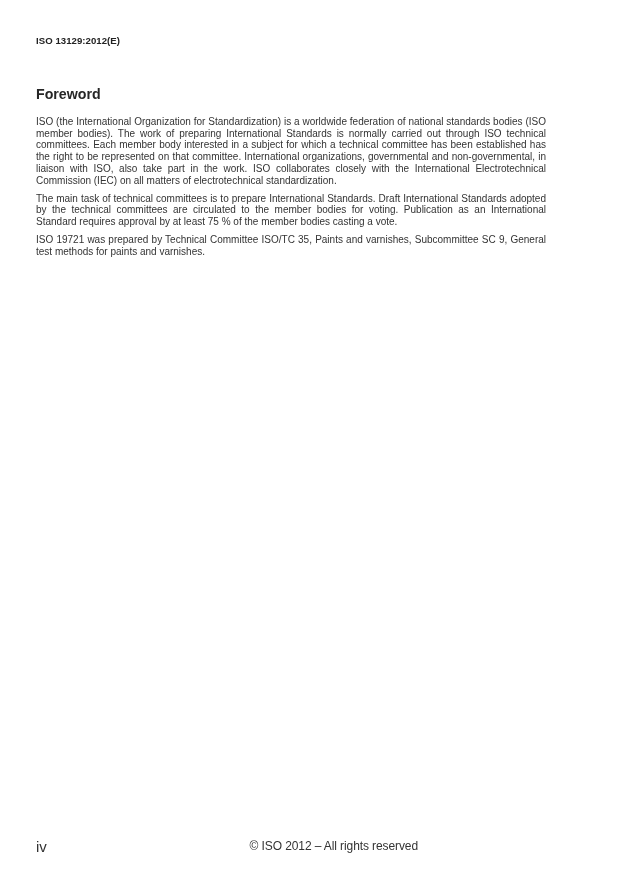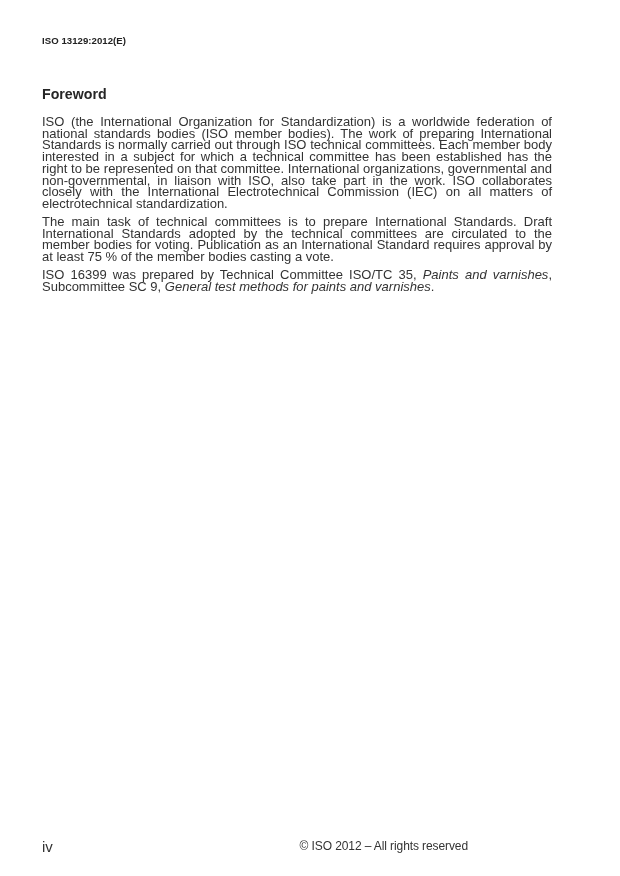--- a/index.html
+++ b/index.html
@@ -10,26 +10,25 @@
     body {
       width: 620px;
       height: 876px;
       position: relative;
       overflow: hidden;
       font-family: "Liberation Sans", sans-serif;
       color: #2f2f2f;
     }
     .page {
       position: absolute;
-      left: 6px;
+      left: 0;
       top: 0;
       width: 492px;
       height: 876px;
       background: #ffffff;
-      padding-left: 44px;
     }
     .doc-header {
       position: absolute;
       left: 36px;
       top: 35px;
       font-size: 9.6px;
       font-weight: bold;
       color: #222;
       letter-spacing: 0.05px;
     }
@@ -42,28 +41,27 @@
       color: #262626;
       margin: 0;
     }
     .body-text {
       position: absolute;
       left: 36px;
       top: 116px;
       width: 510px;
     }
     .para {
-      font-size: 13px;
+      font-size: 10px;
       line-height: 11.7px;
       text-align: justify;
       margin: 0 0 6.4px 0;
       color: #333;
     }
     .para .it {
-      font-style: italic;
     }
     .footer-page {
       position: absolute;
       left: 36px;
       top: 838px;
       font-size: 15px;
       color: #333;
     }
     .footer-copy {
       position: absolute;
@@ -79,19 +77,19 @@
 
 <div class="page">
 
   <div class="doc-header">ISO 13129:2012(E)</div>
 
   <h1 class="section-title">Foreword</h1>
 
   <div class="body-text">
     <p class="para">ISO (the International Organization for Standardization) is a worldwide federation of national standards bodies (ISO member bodies). The work of preparing International Standards is normally carried out through ISO technical committees. Each member body interested in a subject for which a technical committee has been established has the right to be represented on that committee. International organizations, governmental and non-governmental, in liaison with ISO, also take part in the work. ISO collaborates closely with the International Electrotechnical Commission (IEC) on all matters of electrotechnical standardization.</p>
     <p class="para">The main task of technical committees is to prepare International Standards. Draft International Standards adopted by the technical committees are circulated to the member bodies for voting. Publication as an International Standard requires approval by at least 75 % of the member bodies casting a vote.</p>
-    <p class="para"><span>ISO 16399 was prepared by Technical Committee ISO/TC 35, </span><span class="it">Paints and varnishes</span><span>, Subcommittee SC 9, </span><span class="it">General test methods for paints and varnishes</span><span>.</span></p>
+    <p class="para"><span>ISO 19721 was prepared by Technical Committee ISO/TC 35, </span><span class="it">Paints and varnishes</span><span>, Subcommittee SC 9, </span><span class="it">General test methods for paints and varnishes</span><span>.</span></p>
   </div>
 
   <div class="footer-page">iv</div>
   <div class="footer-copy">© ISO 2012 – All rights reserved</div>
 
 </div>
 
 </body></html>

